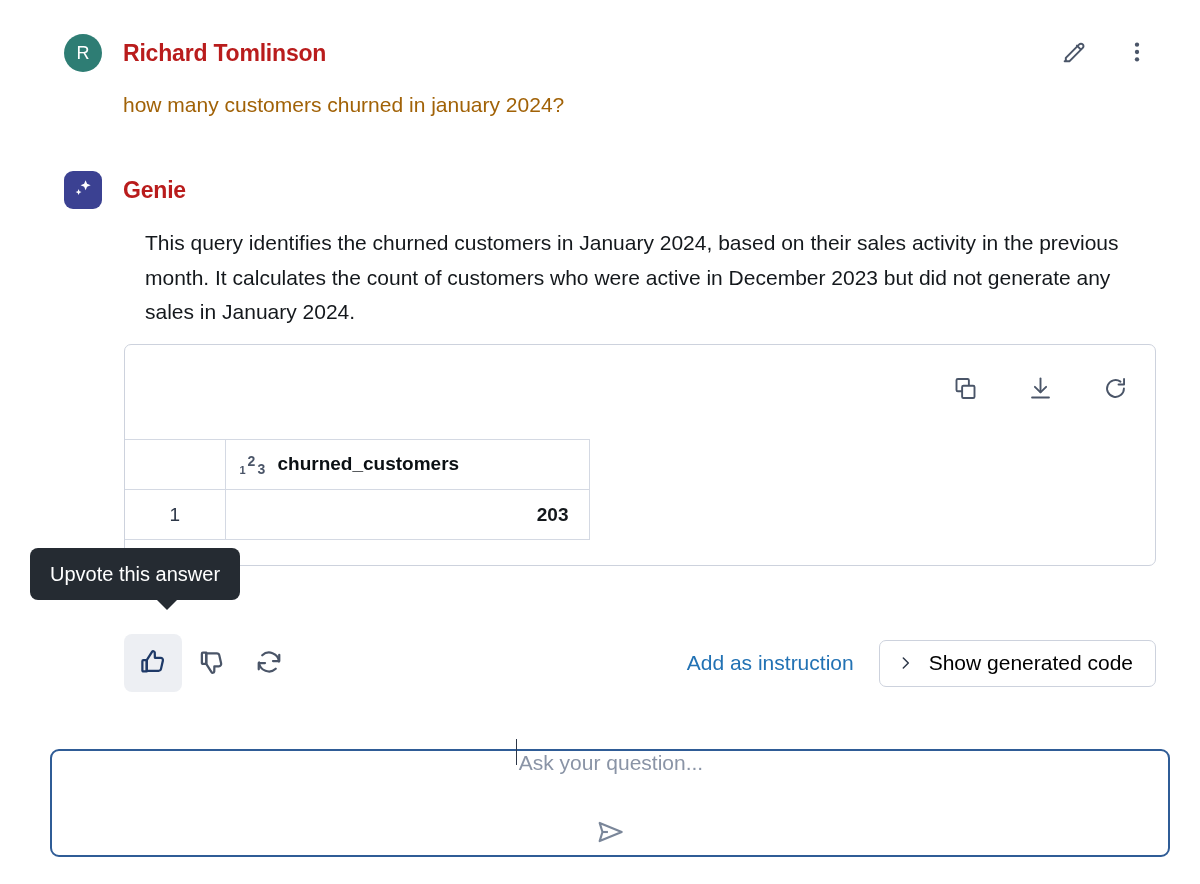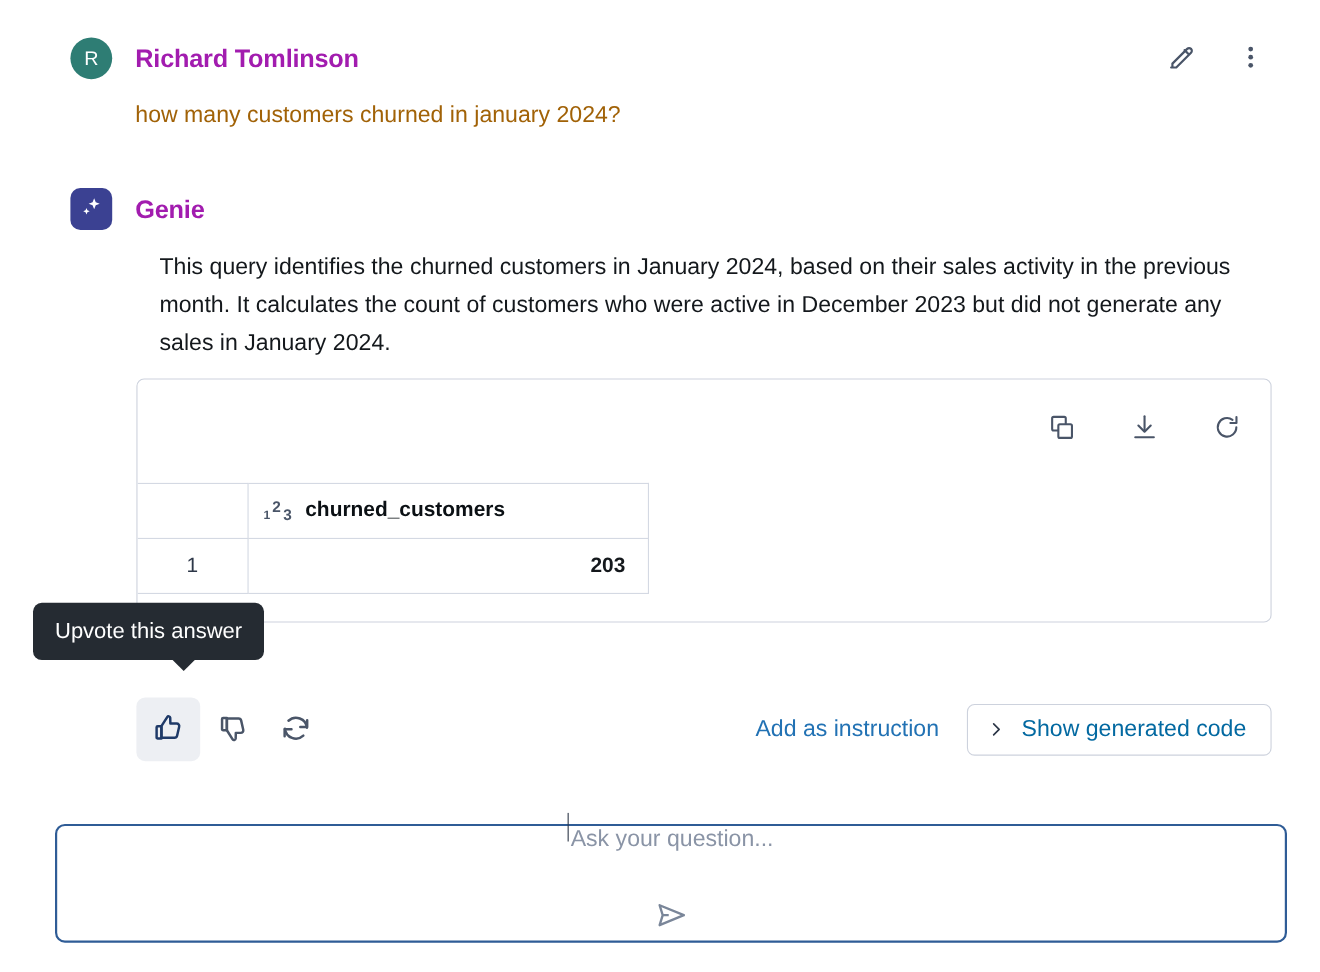--- a/index.html
+++ b/index.html
@@ -58,21 +58,21 @@
     align-items: center;
     justify-content: center;
     flex: 0 0 auto;
   }
 
   .msg-name {
     margin-left: 21px;
     font-size: 23px;
     font-weight: bold;
     letter-spacing: -0.2px;
-    color: #a21caf;
+    color: #b91c1c;
   }
 
   .header-actions {
     position: absolute;
     right: 0;
     top: 2px;
     display: flex;
     align-items: center;
     gap: 28px;
   }
@@ -263,21 +263,21 @@
     display: flex;
     align-items: center;
     gap: 16px;
     height: 47px;
     padding: 0 22px 0 18px;
     border: 1px solid #CDD2DD;
     border-radius: 7px;
     background: #ffffff;
     font-size: 21px;
     font-family: "Liberation Sans", sans-serif;
-    color: #0369a1;
+    color: #000000;
     cursor: pointer;
   }
 
   .chev { color: #2D3748; display: flex; align-items: center; }
 
   
   .ask-box {
     position: absolute;
     left: 50px;
     top: 749px;

